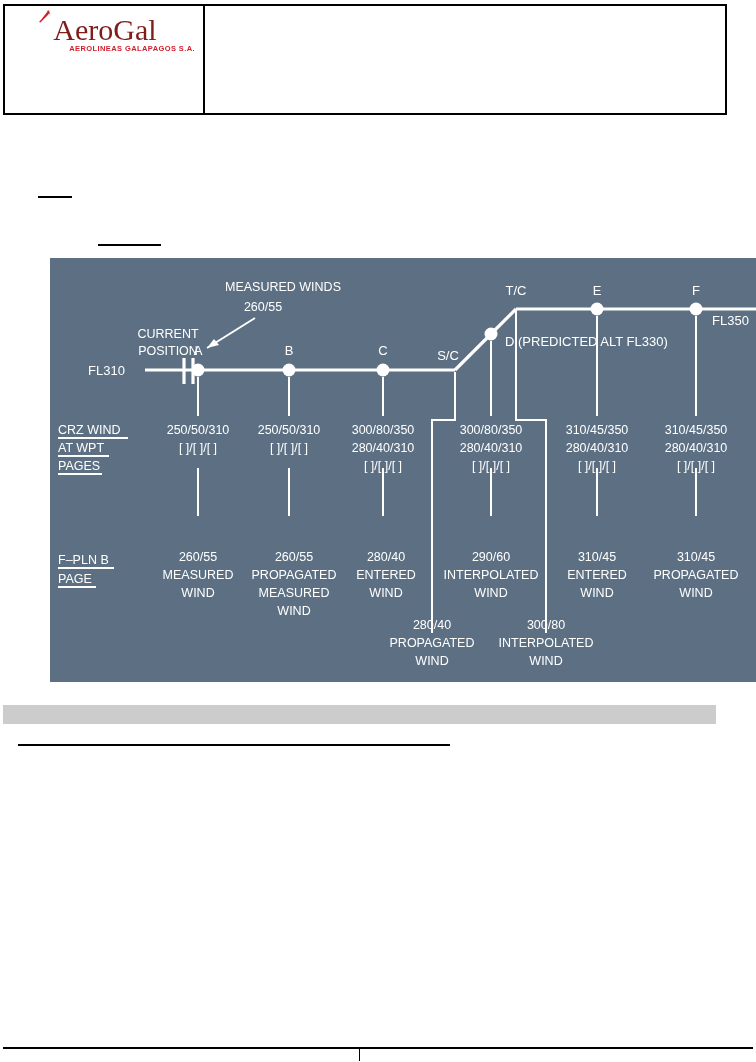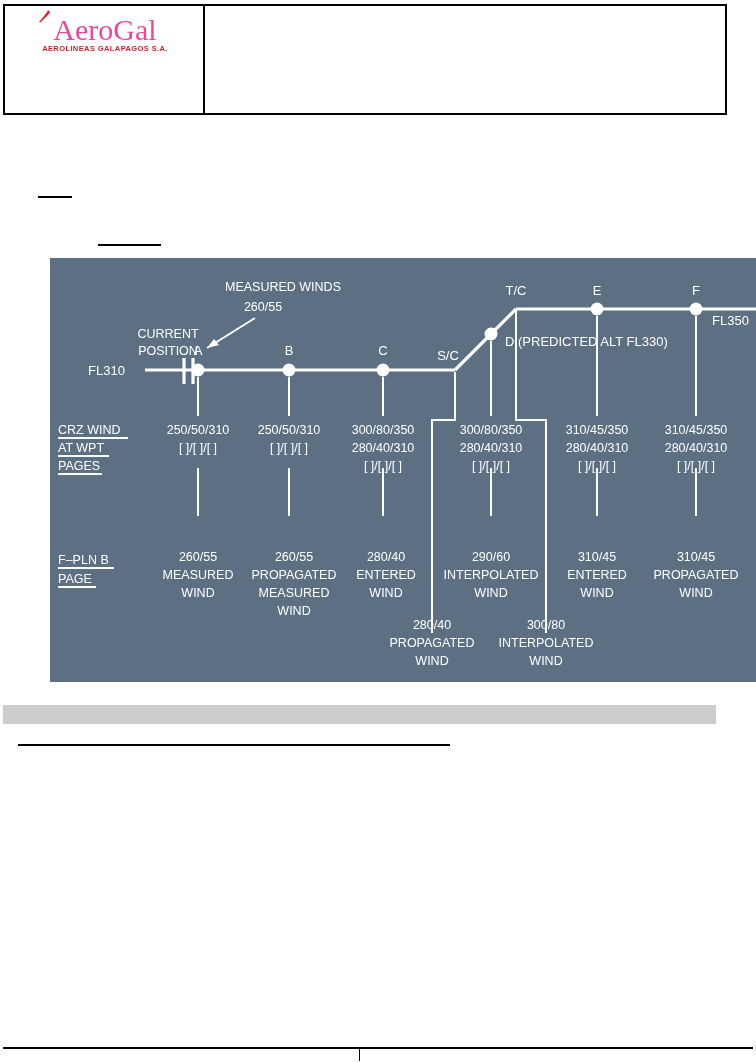--- a/index.html
+++ b/index.html
@@ -32,41 +32,42 @@
   
   .logo-wrap{
     position:absolute;
     left:10px; top:8px;
     width:180px;
     text-align:center;
   }
   .logo-word{
     font-family:"Liberation Serif", serif;
     font-size:30px;
-    color:#ec4899;
+    color:#7f1d1d;
     letter-spacing:0px;
     line-height:32px;
     position:relative;
     display:inline-block;
     font-weight:400;
   }
   .logo-bird{
     position:absolute;
     left:22px; top:-5px;
     width:18px;height:16px;
     pointer-events:none;
   }
   .logo-sub{
     font-family:"Liberation Sans", sans-serif;
     font-size:7.5px;
     font-weight:bold;
     color:#cf1f2d;
     letter-spacing:0.4px;
     margin-top:-2px;
     white-space:nowrap;
+    text-align:right;
   }
 
   
   .rule{ position:absolute; background:#000; height:2px; }
   .rule-1{ left:38px; top:196px; width:34px; }
   .rule-2{ left:98px; top:244px; width:63px; }
   .rule-3{ left:18px; top:744px; width:432px; height:2px; }
 
   
   .gray-bar{

